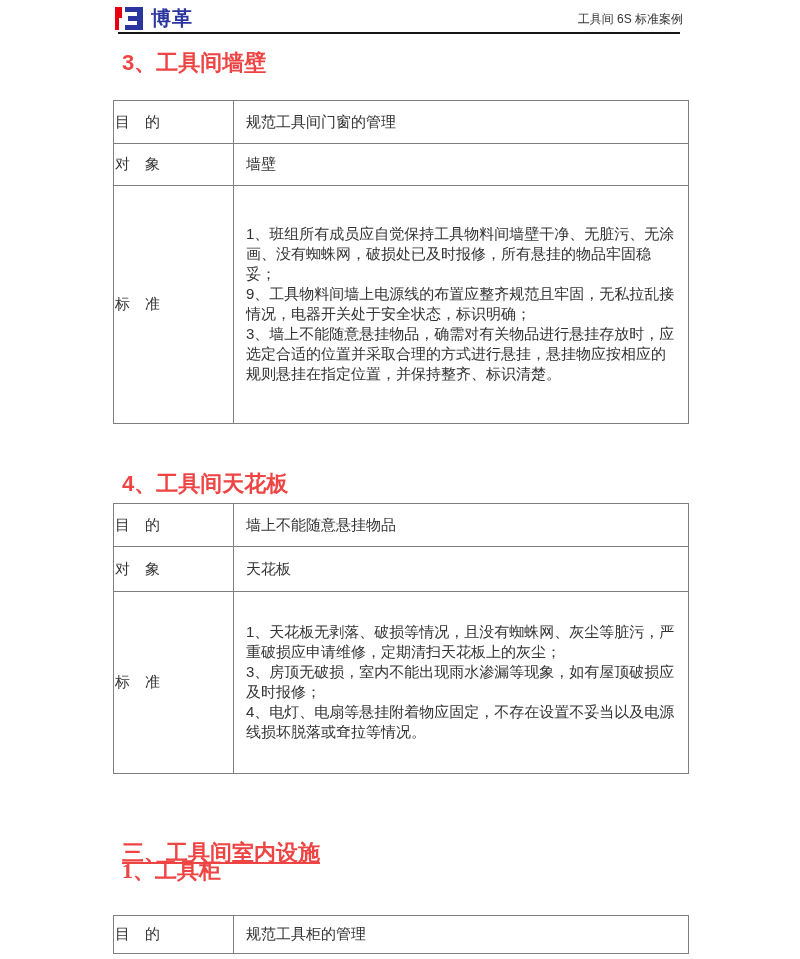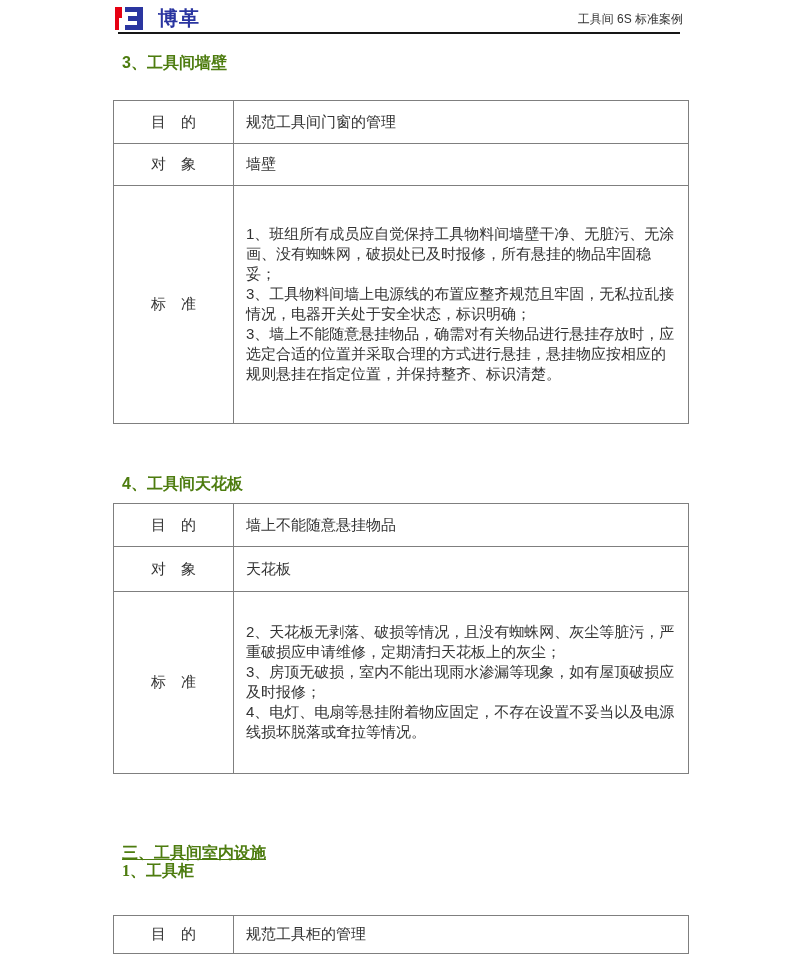--- a/index.html
+++ b/index.html
@@ -2,37 +2,37 @@
 <html style="--logo-blue: #2a35a0; --logo-red: #e60012;"><head>
 <meta charset="utf-8">
 <style>
   html,body{margin:0;padding:0;background:#fff;}
   .page{
     position:relative;width:800px;height:959px;background:#ffffff;
     font-family:"Liberation Sans","DejaVu Sans",sans-serif;color:#333;
     overflow:hidden;
   }
   
-  .logo{position:absolute;left:113px;top:4px;display:flex;align-items:center;gap:13px;justify-content:center;}
+  .logo{position:absolute;left:113px;top:4px;display:flex;align-items:center;gap:6px;justify-content:center;}
   .logo-icon{display:block;}
   .logo-text{font-size:20px;font-weight:bold;color:var(--logo-blue,#2a35a0);letter-spacing:1px;line-height:1;}
   .doc-title{position:absolute;right:117px;top:11px;font-size:12px;color:#333;}
   .header-rule{position:absolute;left:118px;top:32px;width:562px;height:2px;background:#161616;}
   
-  .sec-h{position:absolute;left:122px;margin:0;font-size:16px;font-weight:bold;color:#4d7c0f;line-height:18px;}
+  .sec-h{position:absolute;left:122px;margin:0;font-size:22px;font-weight:bold;color:#ef4444;line-height:18px;}
   .h-wall{top:54px;}
   .h-ceiling{top:475px;}
   .h-indoor{top:844px;text-decoration:underline;}
   .h-cabinet{top:862px;font-family:Liberation Serif, serif;}
   
   .spec-table{position:absolute;left:113px;width:575px;border-collapse:collapse;table-layout:fixed;}
   .spec-table td{border:1px solid #7f7f7f;font-size:15px;vertical-align:middle;color:#333;}
   col.c1{width:120px;}
   col.c2{width:455px;}
-  td.label{text-align:center;}
+  td.label{text-align:left;}
   td.value{padding:2px 8px 2px 12px;}
   td.standards-cell{padding:6px 8px 8px 12px;}
   .standards-cell p{margin:0;line-height:20px;}
   .t1{top:100px;}
   .t2{top:503px;}
   .t3{top:915px;}
   .t1 tr.r1{height:43px;} .t1 tr.r2{height:42px;} .t1 tr.r3{height:238px;}
   .t2 tr.r1{height:43px;} .t2 tr.r2{height:45px;} .t2 tr.r3{height:182px;}
   .t3 tr.r1{height:38px;}
 </style>
@@ -67,21 +67,21 @@
         <td class="value">规范工具间门窗的管理</td>
       </tr>
       <tr class="r2">
         <td class="label">对　象</td>
         <td class="value">墙壁</td>
       </tr>
       <tr class="r3">
         <td class="label">标　准</td>
         <td class="value standards-cell">
           <p>1、班组所有成员应自觉保持工具物料间墙壁干净、无脏污、无涂画、没有蜘蛛网，破损处已及时报修，所有悬挂的物品牢固稳妥；</p>
-          <p>3、工具物料间墙上电源线的布置应整齐规范且牢固，无私拉乱接情况，电器开关处于安全状态，标识明确；</p>
+          <p>9、工具物料间墙上电源线的布置应整齐规范且牢固，无私拉乱接情况，电器开关处于安全状态，标识明确；</p>
           <p>3、墙上不能随意悬挂物品，确需对有关物品进行悬挂存放时，应选定合适的位置并采取合理的方式进行悬挂，悬挂物应按相应的规则悬挂在指定位置，并保持整齐、标识清楚。</p>
         </td>
       </tr>
     </tbody>
   </table>
 
   <h2 class="sec-h h-ceiling">4、工具间天花板</h2>
 
   <table class="spec-table t2">
     <colgroup>
@@ -93,21 +93,21 @@
         <td class="label">目　的</td>
         <td class="value">墙上不能随意悬挂物品</td>
       </tr>
       <tr class="r2">
         <td class="label">对　象</td>
         <td class="value">天花板</td>
       </tr>
       <tr class="r3">
         <td class="label">标　准</td>
         <td class="value standards-cell">
-          <p>2、天花板无剥落、破损等情况，且没有蜘蛛网、灰尘等脏污，严重破损应申请维修，定期清扫天花板上的灰尘；</p>
+          <p>1、天花板无剥落、破损等情况，且没有蜘蛛网、灰尘等脏污，严重破损应申请维修，定期清扫天花板上的灰尘；</p>
           <p>3、房顶无破损，室内不能出现雨水渗漏等现象，如有屋顶破损应及时报修；</p>
           <p>4、电灯、电扇等悬挂附着物应固定，不存在设置不妥当以及电源线损坏脱落或耷拉等情况。</p>
         </td>
       </tr>
     </tbody>
   </table>
 
   <h2 class="sec-h h-indoor">三、工具间室内设施</h2>
 
   <h2 class="sec-h h-cabinet">1、工具柜</h2>

